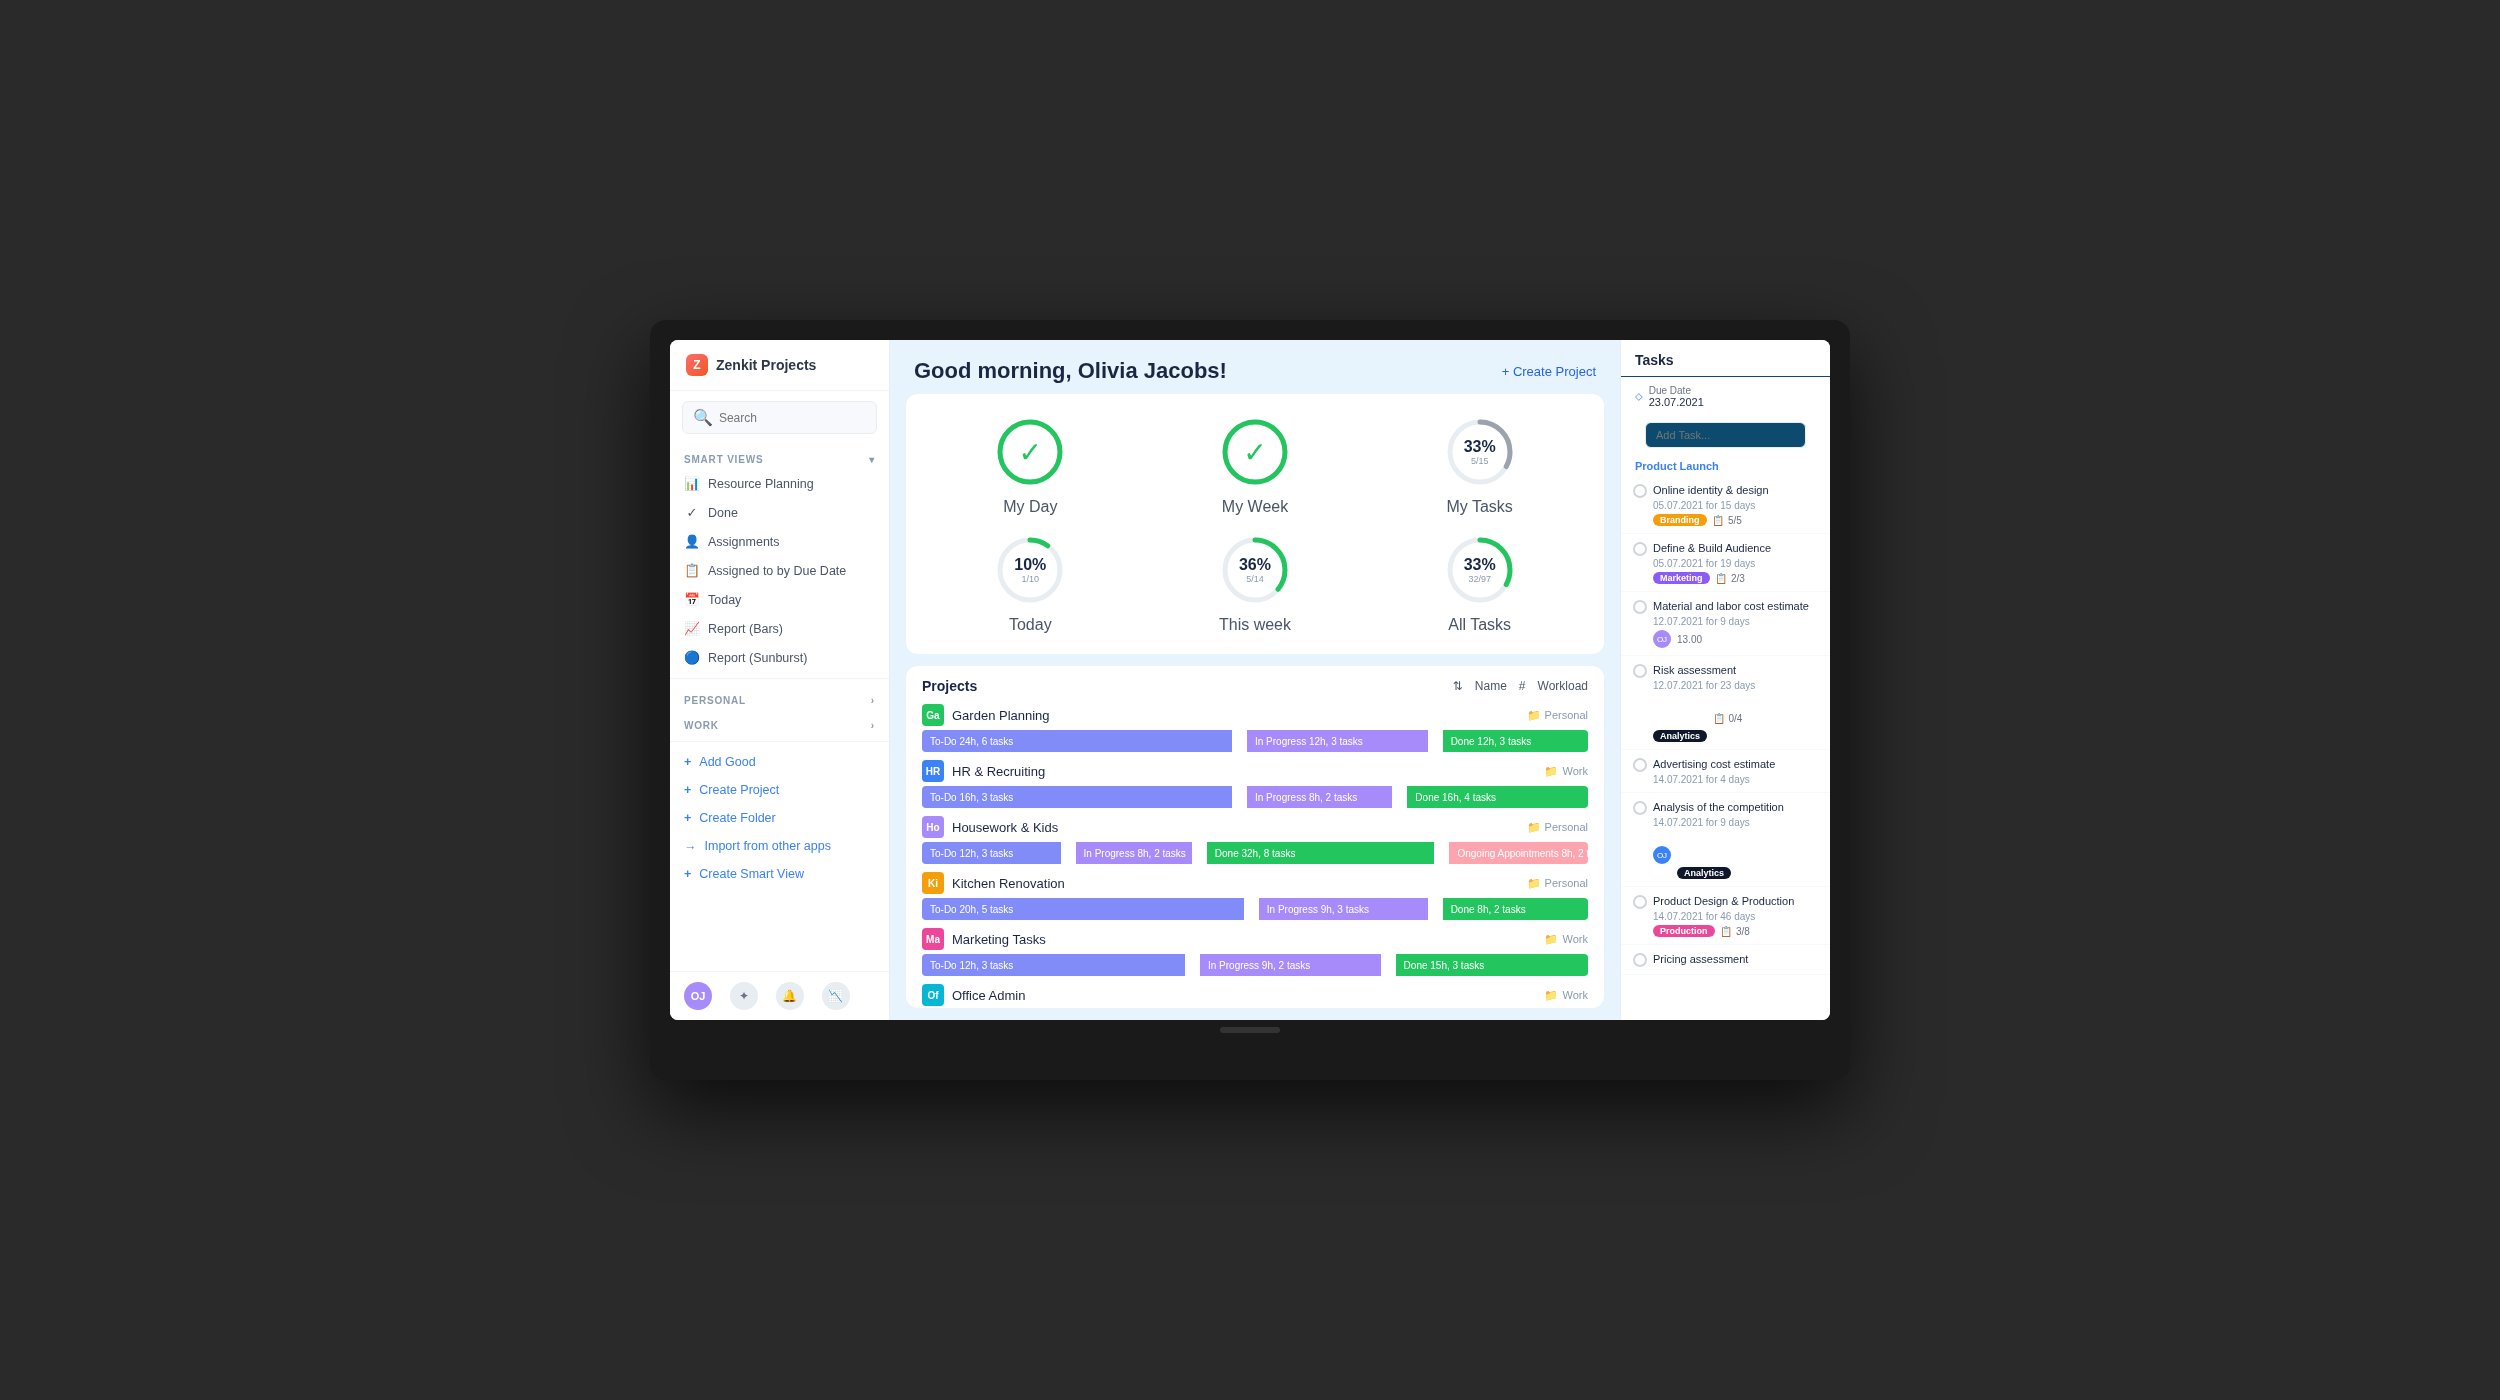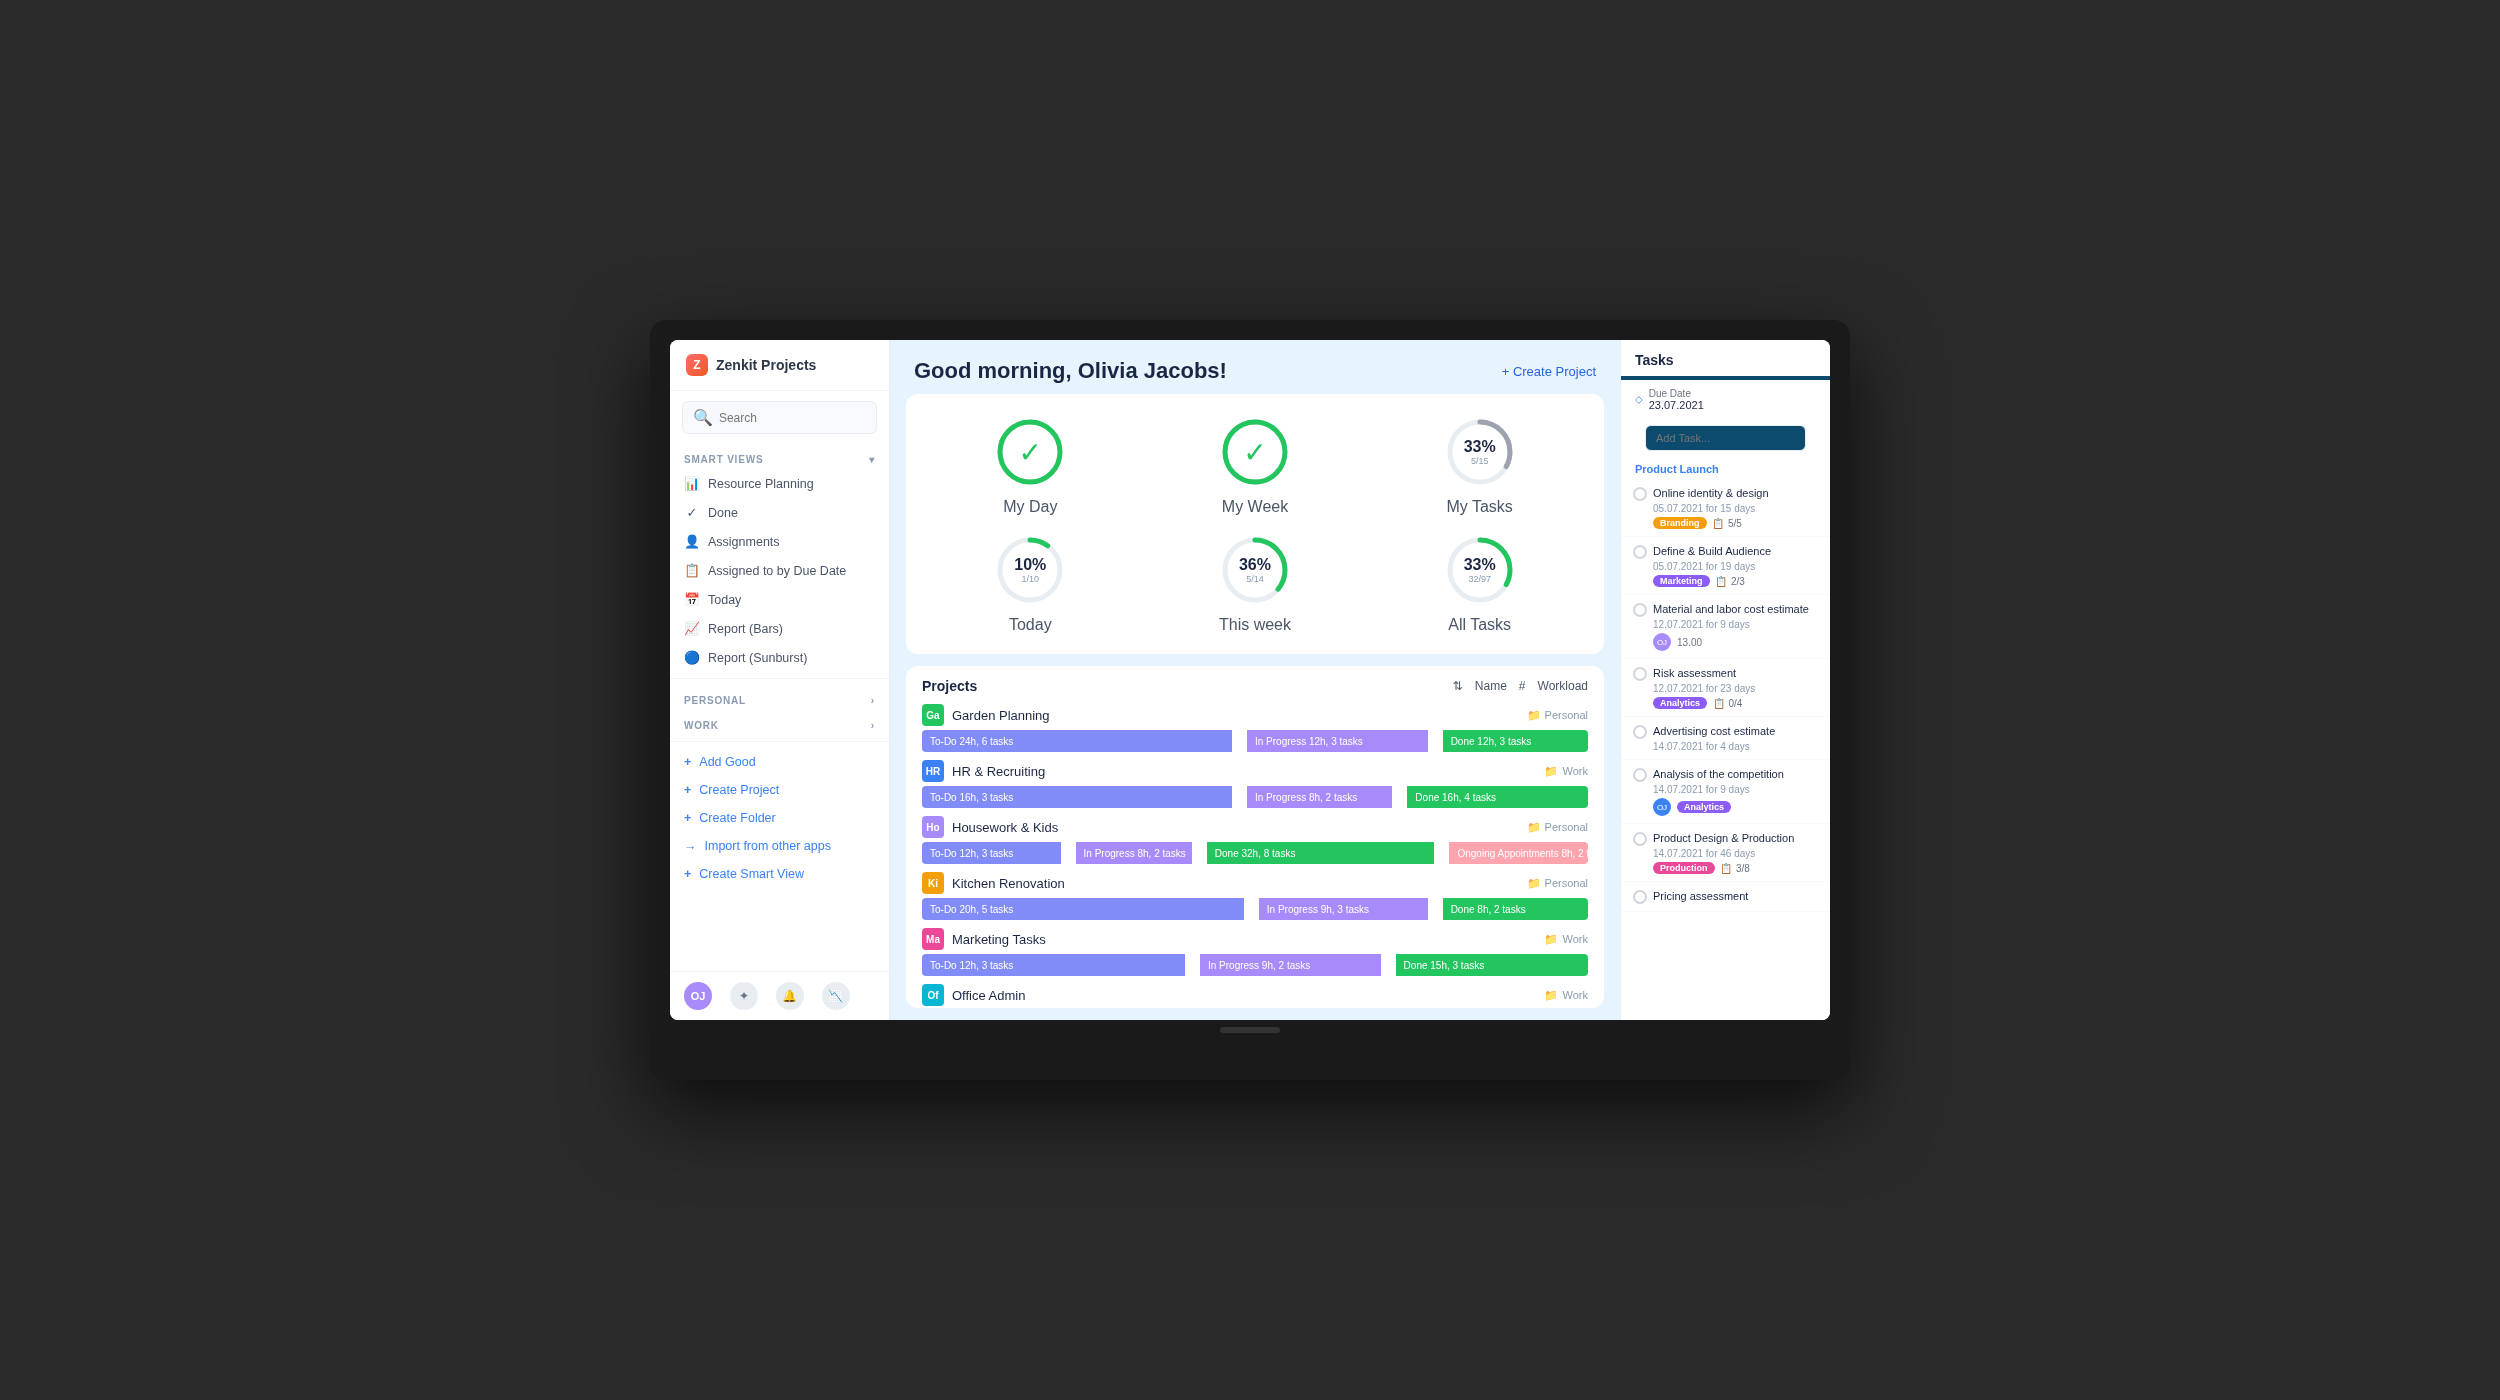--- a/index.html
+++ b/index.html
@@ -263,21 +263,21 @@
       border-left: 1px solid #e8edf2;
       display: flex;
       flex-direction: column;
       overflow: hidden;
     }
     .panel-header {
       padding: 12px 14px 8px;
       font-size: 14px;
       font-weight: 600;
       color: #1a2744;
-      border-bottom: 4px solid #0c4a6e;
+      border-bottom: 1px solid #0c4a6e;
     }
     .panel-filter {
       display: flex;
       align-items: center;
       gap: 6px;
       padding: 8px 14px;
       font-size: 11px;
       color: #3b82f6;
     }
     .filter-label { color: #6b7280; font-size: 10px; }
@@ -336,21 +336,21 @@
     }
     .tag {
       padding: 1px 7px;
       border-radius: 10px;
       font-size: 9px;
       font-weight: 600;
       color: white;
     }
     .tag-branding { background: #f59e0b; }
     .tag-marketing { background: #8b5cf6; }
-    .tag-analytics { background: #8b5cf6; }
+    .tag-analytics { background: #0f172a; margin-top: 36px; }
     .tag-production { background: #ec4899; }
     .task-count {
       font-size: 10px;
       color: #6b7280;
       display: flex;
       align-items: center;
       gap: 3px;
     }
     .avatar-small {
       width: 18px; height: 18px;

